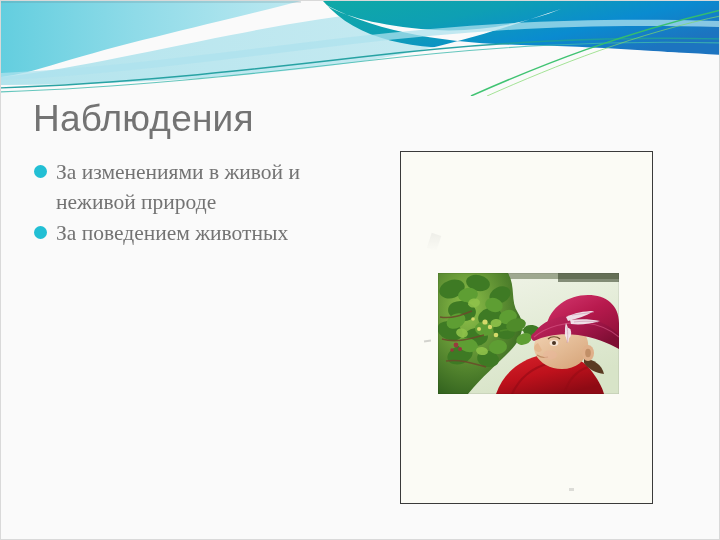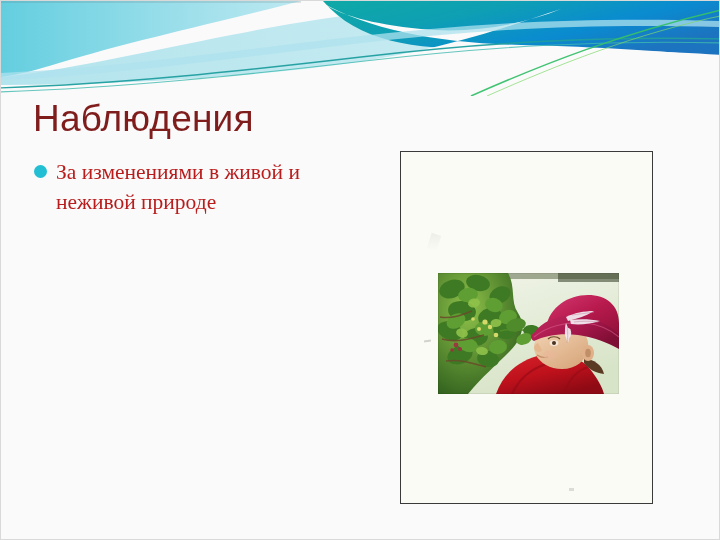--- a/index.html
+++ b/index.html
@@ -39,21 +39,21 @@
 
   
   .title {
     position: absolute;
     left: 32px;
     top: 96px;
     font-family: "Liberation Sans", sans-serif;
     font-size: 37px;
     line-height: 44px;
     font-weight: 400;
-    color: #7f1d1d;
+    color: #737373;
     letter-spacing: 0.2px;
     white-space: nowrap;
   }
 
   
   .bullets {
     position: absolute;
     left: 33px;
     top: 156px;
     width: 318px;
@@ -72,21 +72,21 @@
     height: 13px;
     border-radius: 50%;
     background: #22bfd4;
     margin-top: 8px;
     margin-right: 9px;
   }
   .bullet-text {
     font-family: "Liberation Serif", serif;
     font-size: 21.5px;
     line-height: 30px;
-    color: #b91c1c;
+    color: #737373;
     flex: 1 1 auto;
   }
 
   
   .photo-page {
     position: absolute;
     left: 399px;
     top: 150px;
     width: 253px;
     height: 353px;
@@ -192,20 +192,24 @@
     </svg>
   </div>
 
   <div class="title">Наблюдения</div>
 
   <ul class="bullets">
     <li class="bullet-row">
       <span class="bullet-dot"></span>
       <span class="bullet-text">За изменениями в живой и неживой природе</span>
     </li>
+    <li class="bullet-row">
+      <span class="bullet-dot"></span>
+      <span class="bullet-text">За поведением животных</span>
+    </li>
   </ul>
 
   <div class="photo-page">
     <div class="page-speck-a"></div>
     <div class="page-speck-b"></div>
     <div class="page-speck-c"></div>
 
     <div class="photo">
       <svg viewBox="0 0 181 121" preserveAspectRatio="none" aria-hidden="true">
         <defs>

